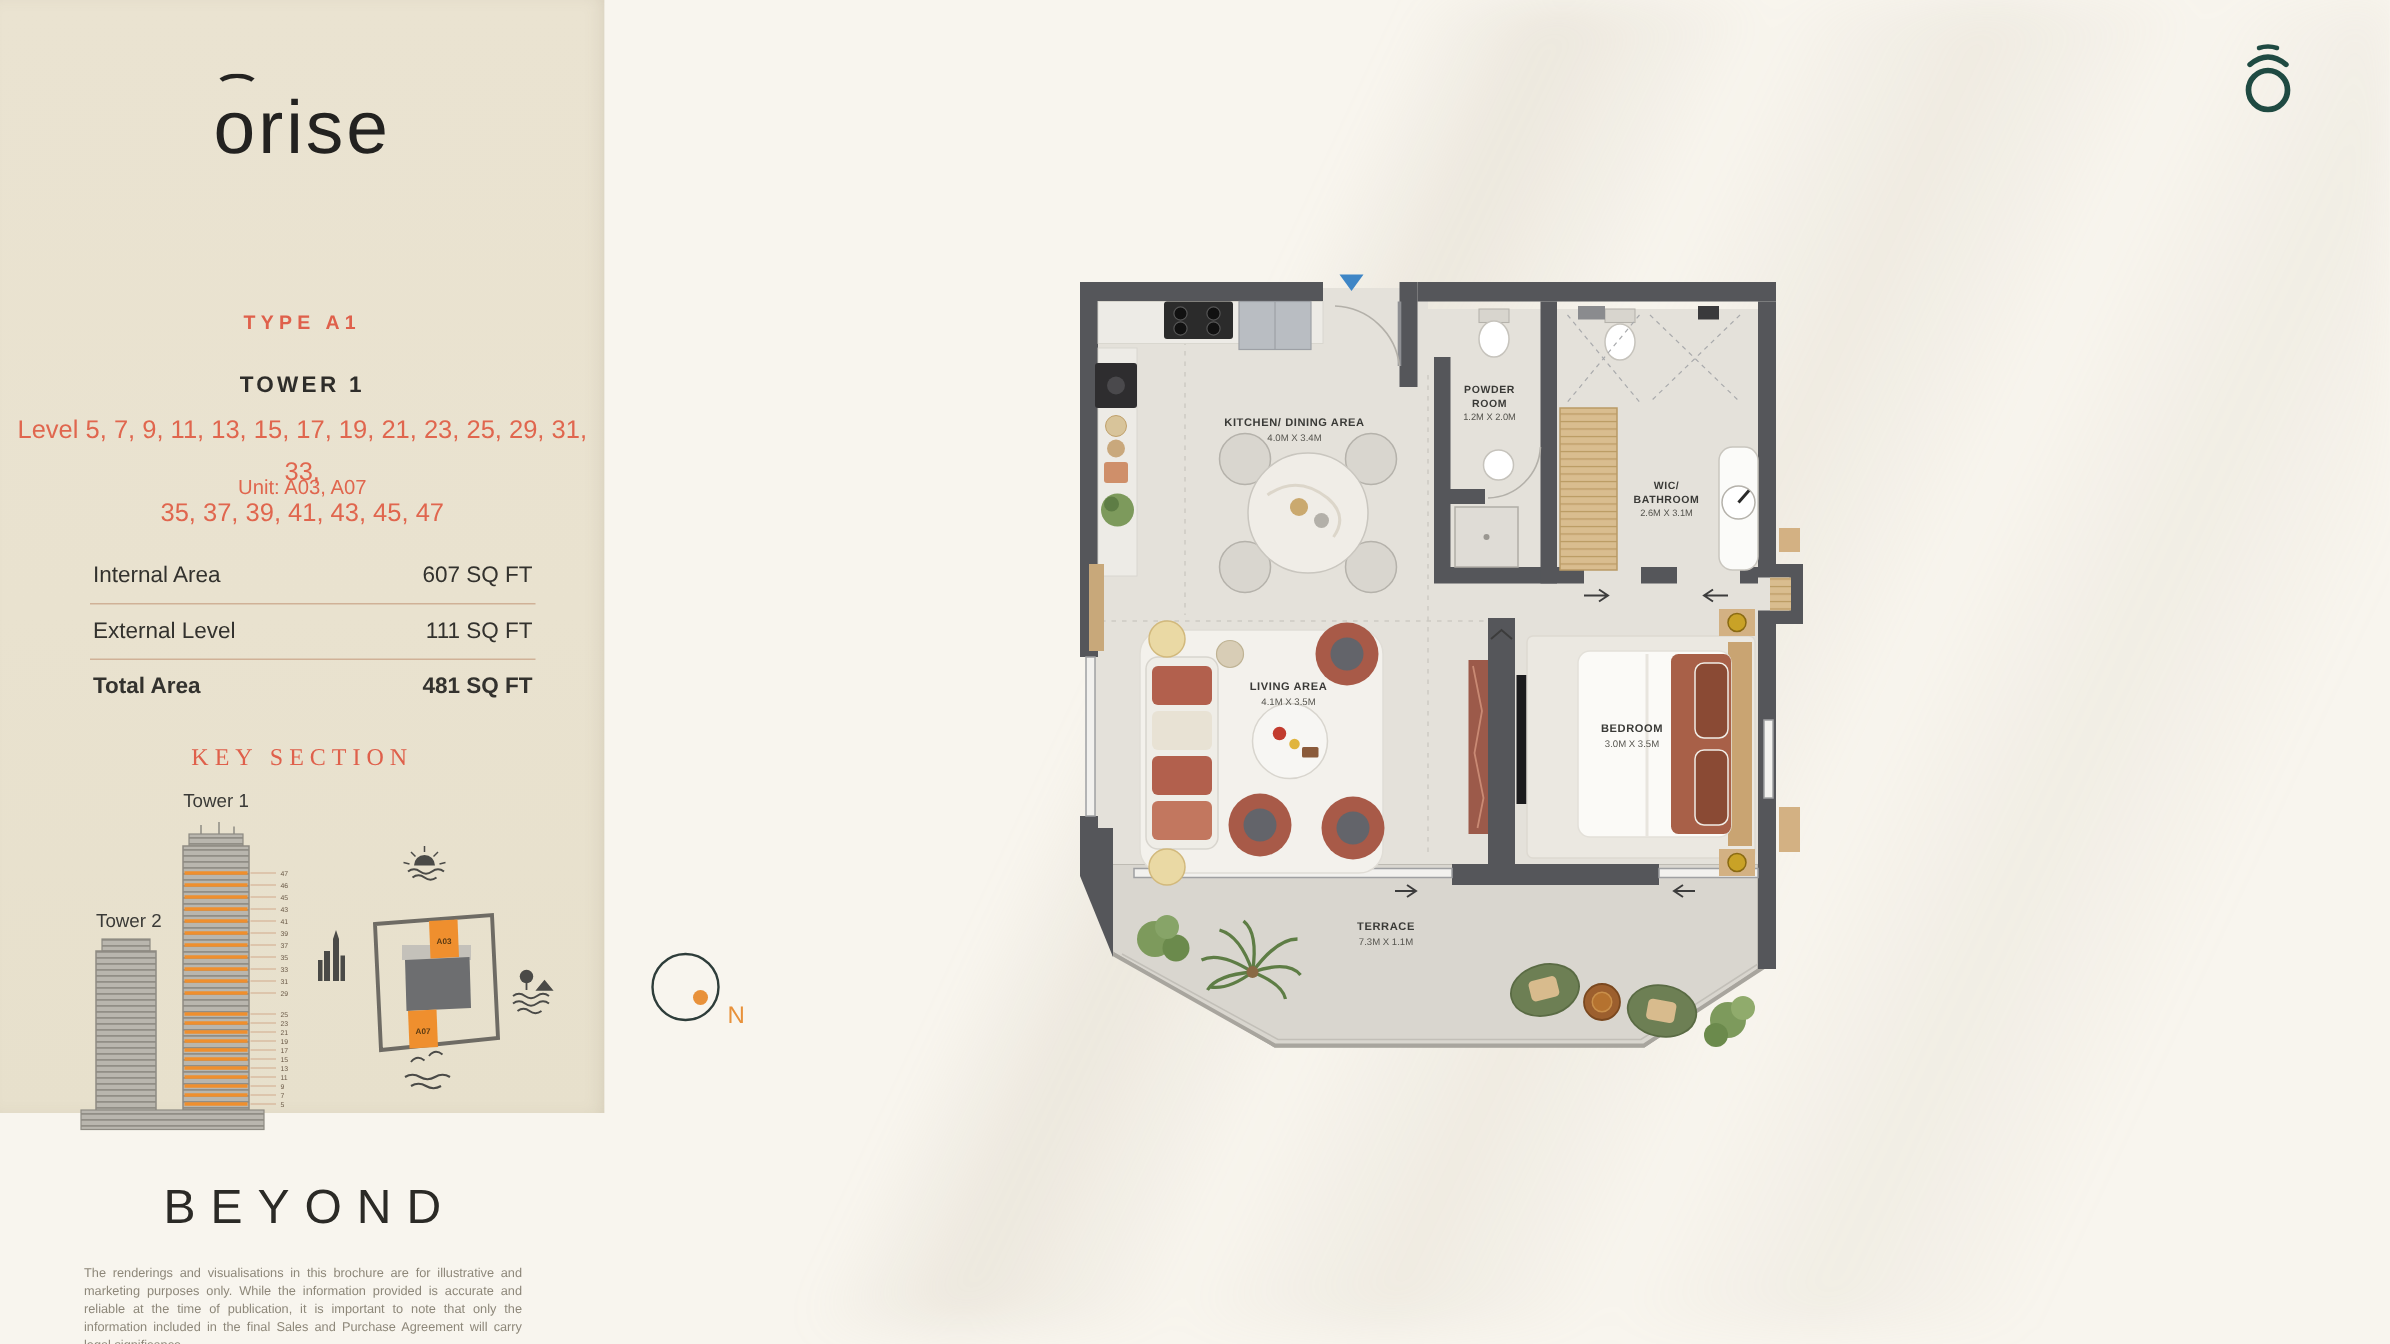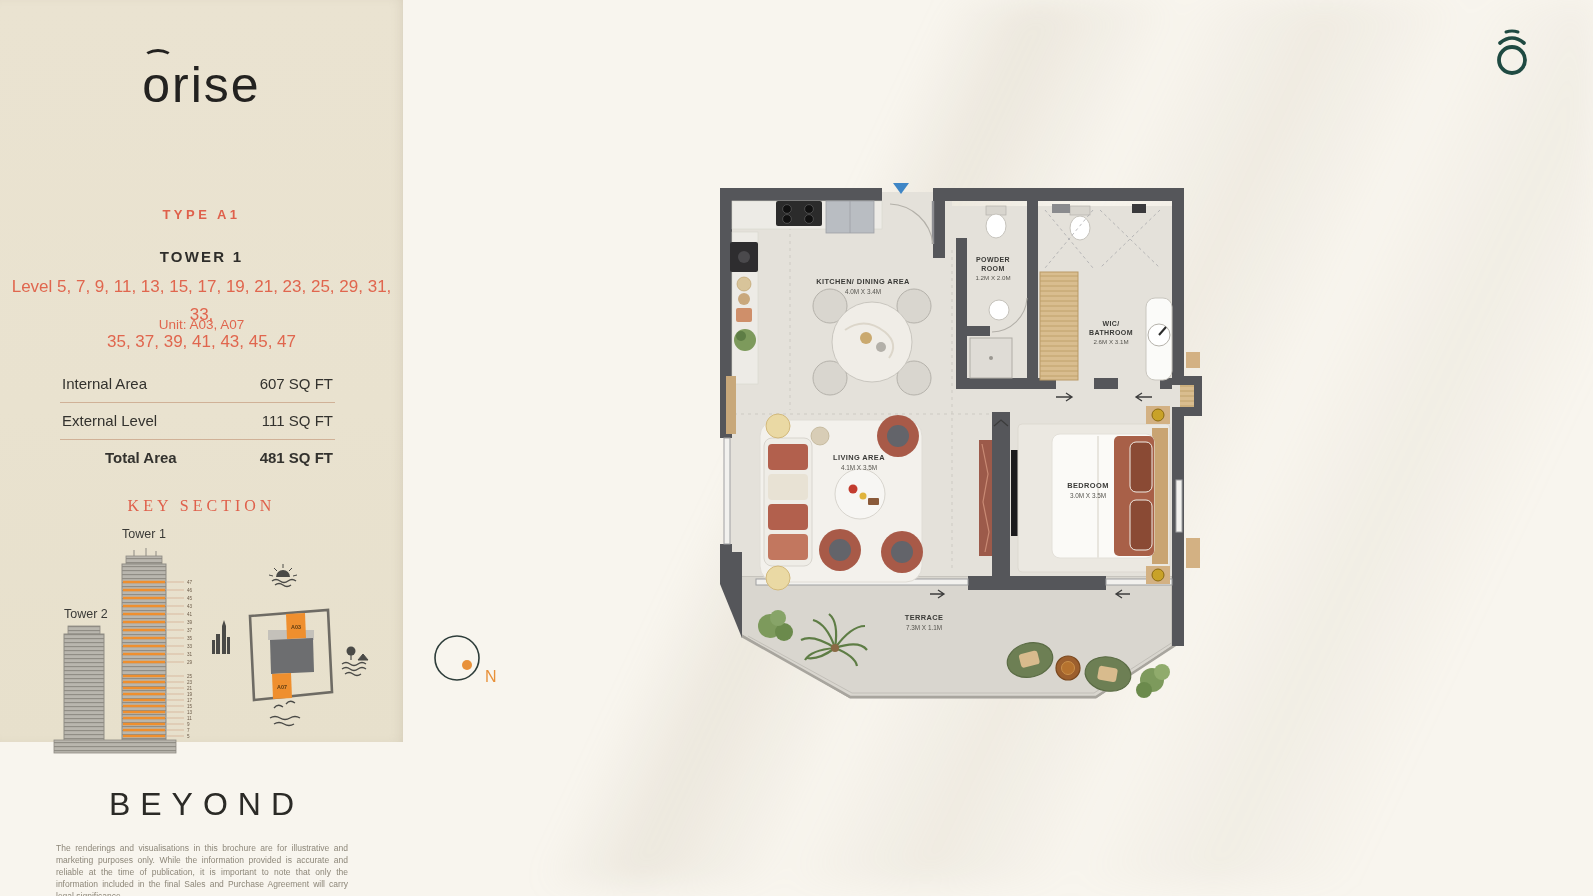--- a/index.html
+++ b/index.html
@@ -20,26 +20,26 @@
   .logo .oo::before{
     content:"";position:absolute;left:1px;top:-7px;width:24px;height:12px;
     border:3.4px solid transparent;border-top:3.4px solid #232220;border-radius:50%;
   }
   .title{top:160px;font-family:"Liberation Serif",serif;font-style:italic;
     font-size:39px;color:#df604b;}
   .subtitle{top:207px;font-size:13px;font-weight:bold;letter-spacing:3.5px;color:#df604b;}
   .tower{top:248px;font-size:15px;font-weight:bold;letter-spacing:2.2px;color:#2e2d2a;}
   .levels{top:273px;font-size:17px;line-height:1.62;color:#e0664e;}
   .unitline{top:317px;font-size:13.5px;font-weight:normal;color:#e0664e;}
-  .area-table{position:absolute;top:366px;left:60px;right:68px;}
+  .area-table{position:absolute;top:366px;left:60px;right:46px;}
   .area-row{display:flex;justify-content:space-between;align-items:center;
     padding:9px 2px 10px 2px;border-bottom:1px solid #d0b197;
     font-size:15px;color:#33322e;}
   .area-row:last-child{border-bottom:none;}
-  .area-row.total{font-weight:bold;margin-left:43px;}
+  .area-row.total{font-weight:bold;}
   .key-title{top:497px;font-family:"Liberation Serif",serif;font-size:16px;
     letter-spacing:4px;color:#df604b;}
   .key-svg{position:absolute;left:46px;top:522px;}
   .beyond{top:786px;font-size:32px;letter-spacing:10px;color:#2b2a26;
     text-indent:10px;font-weight:400;}
   .disclaimer{position:absolute;top:843px;left:56px;width:292px;
     font-size:8.5px;line-height:1.4;color:#8d8779;text-align:justify;}
   
   .main{position:absolute;left:403px;top:0;width:1190px;height:884px;
     background:#f8f5ee;}

